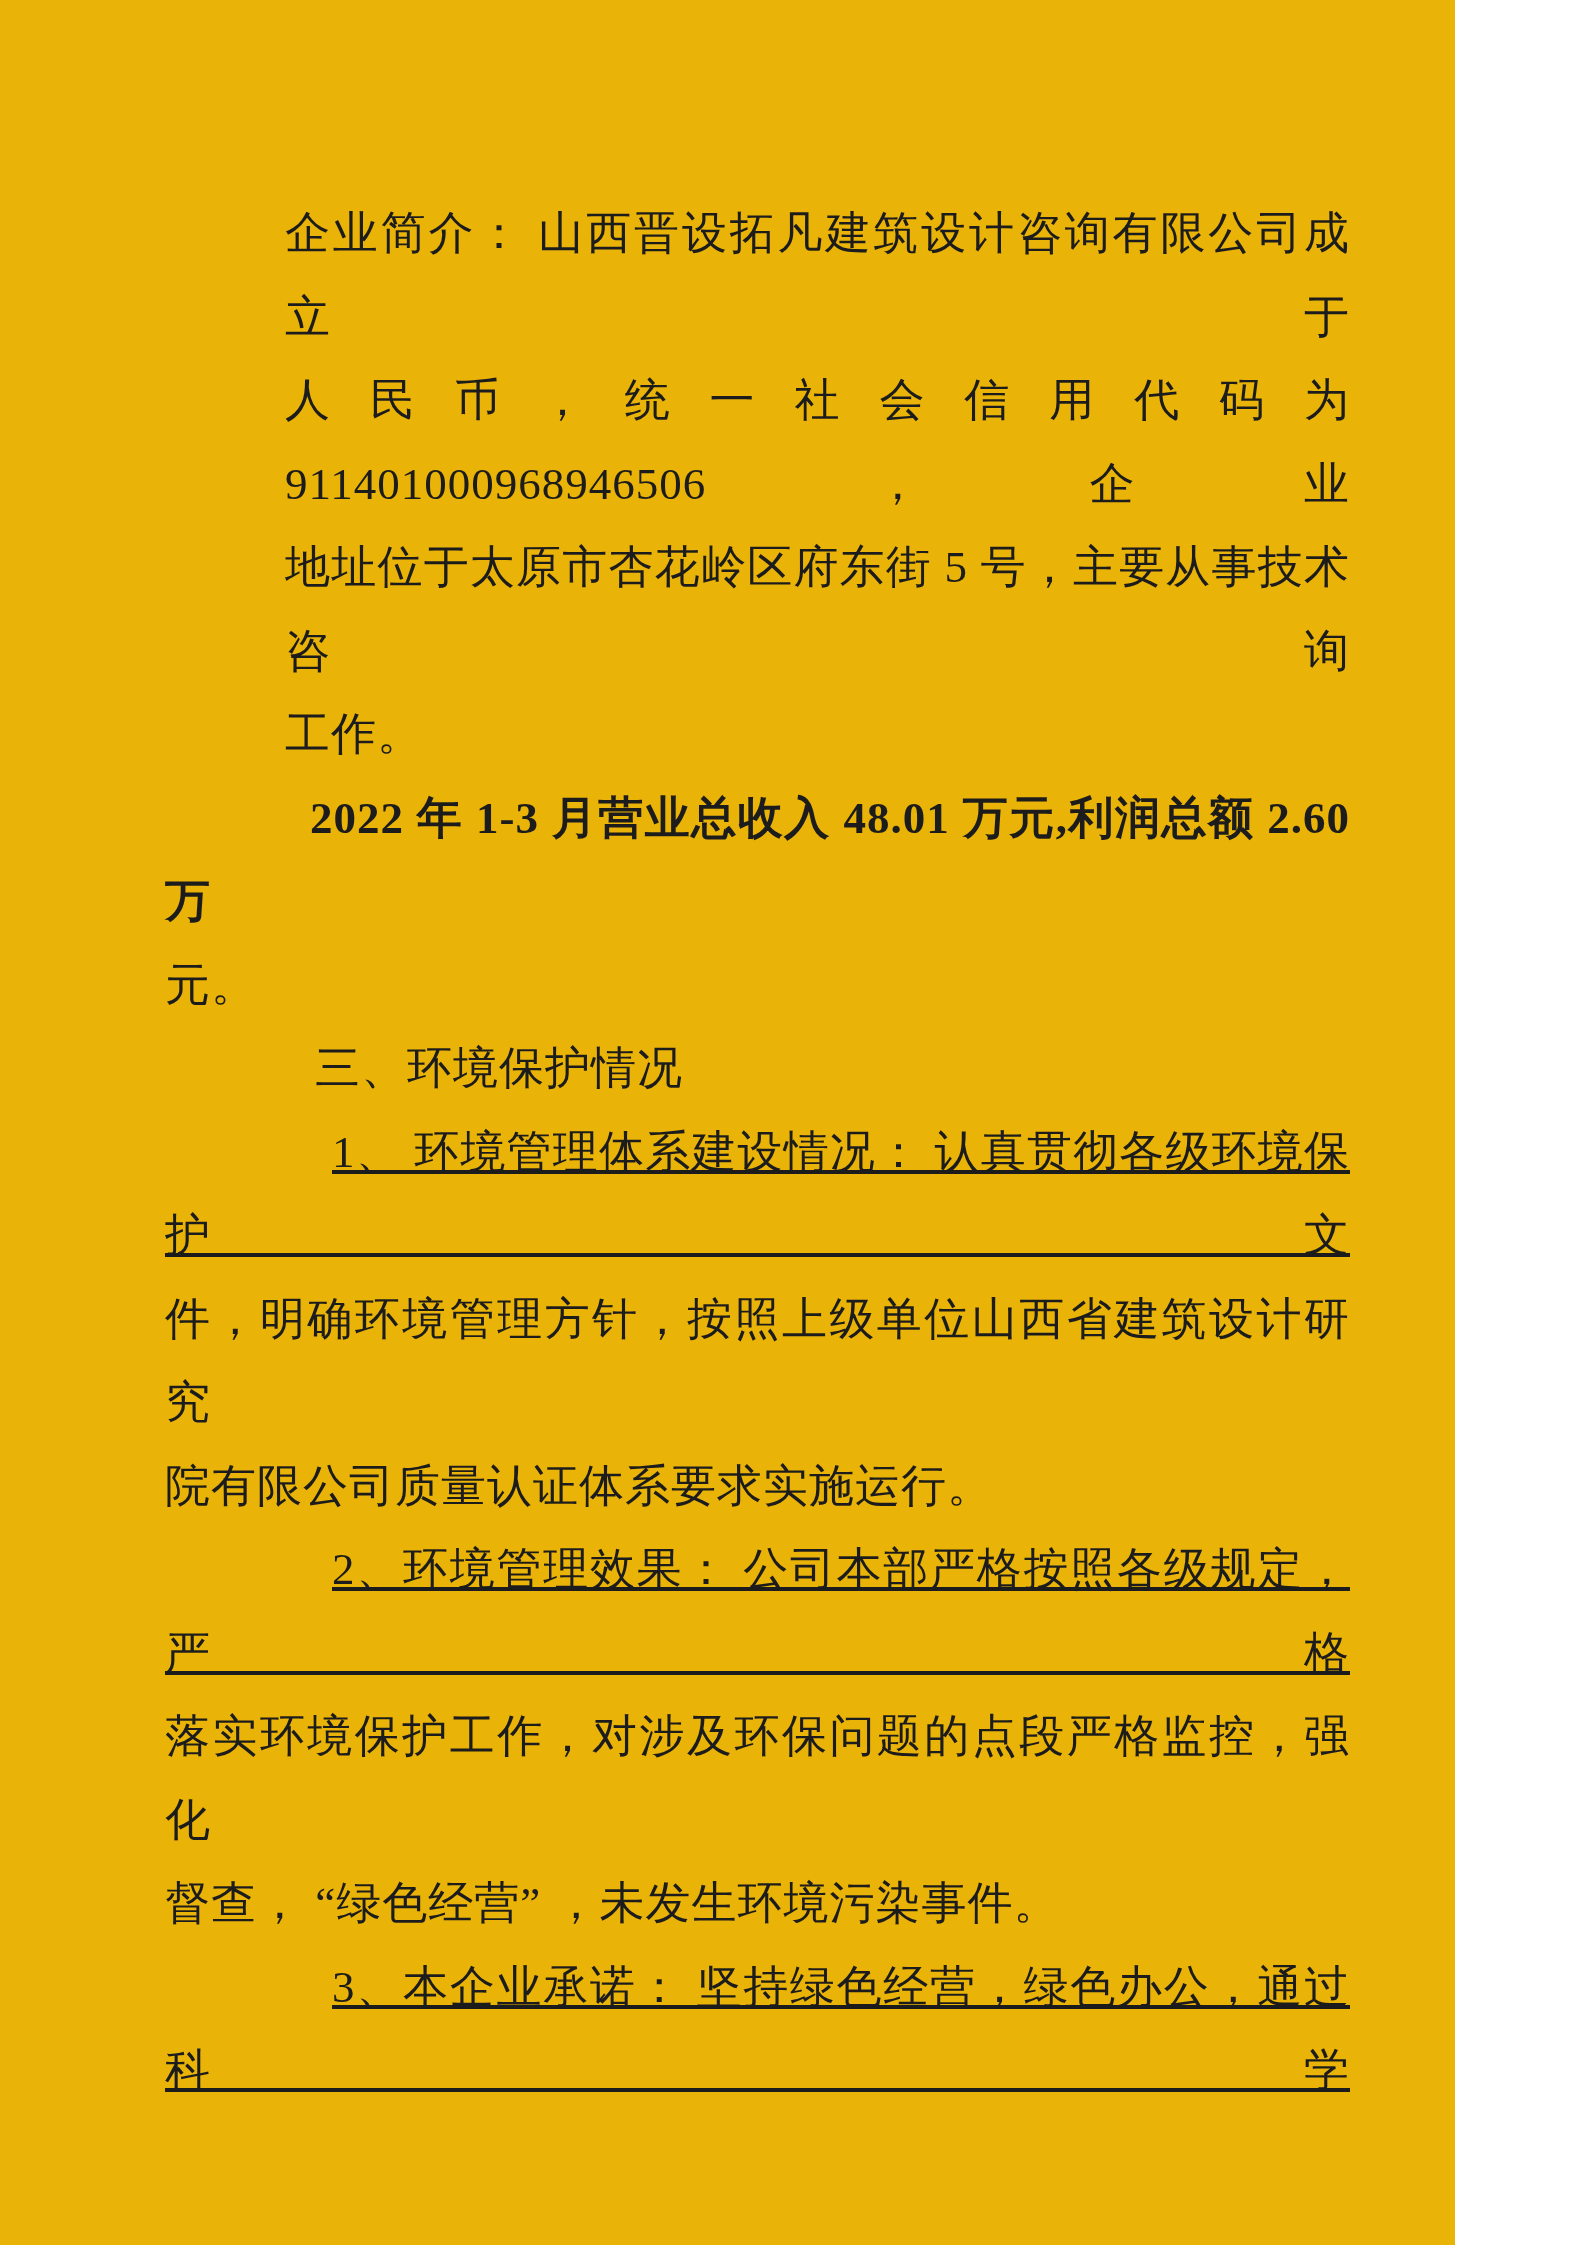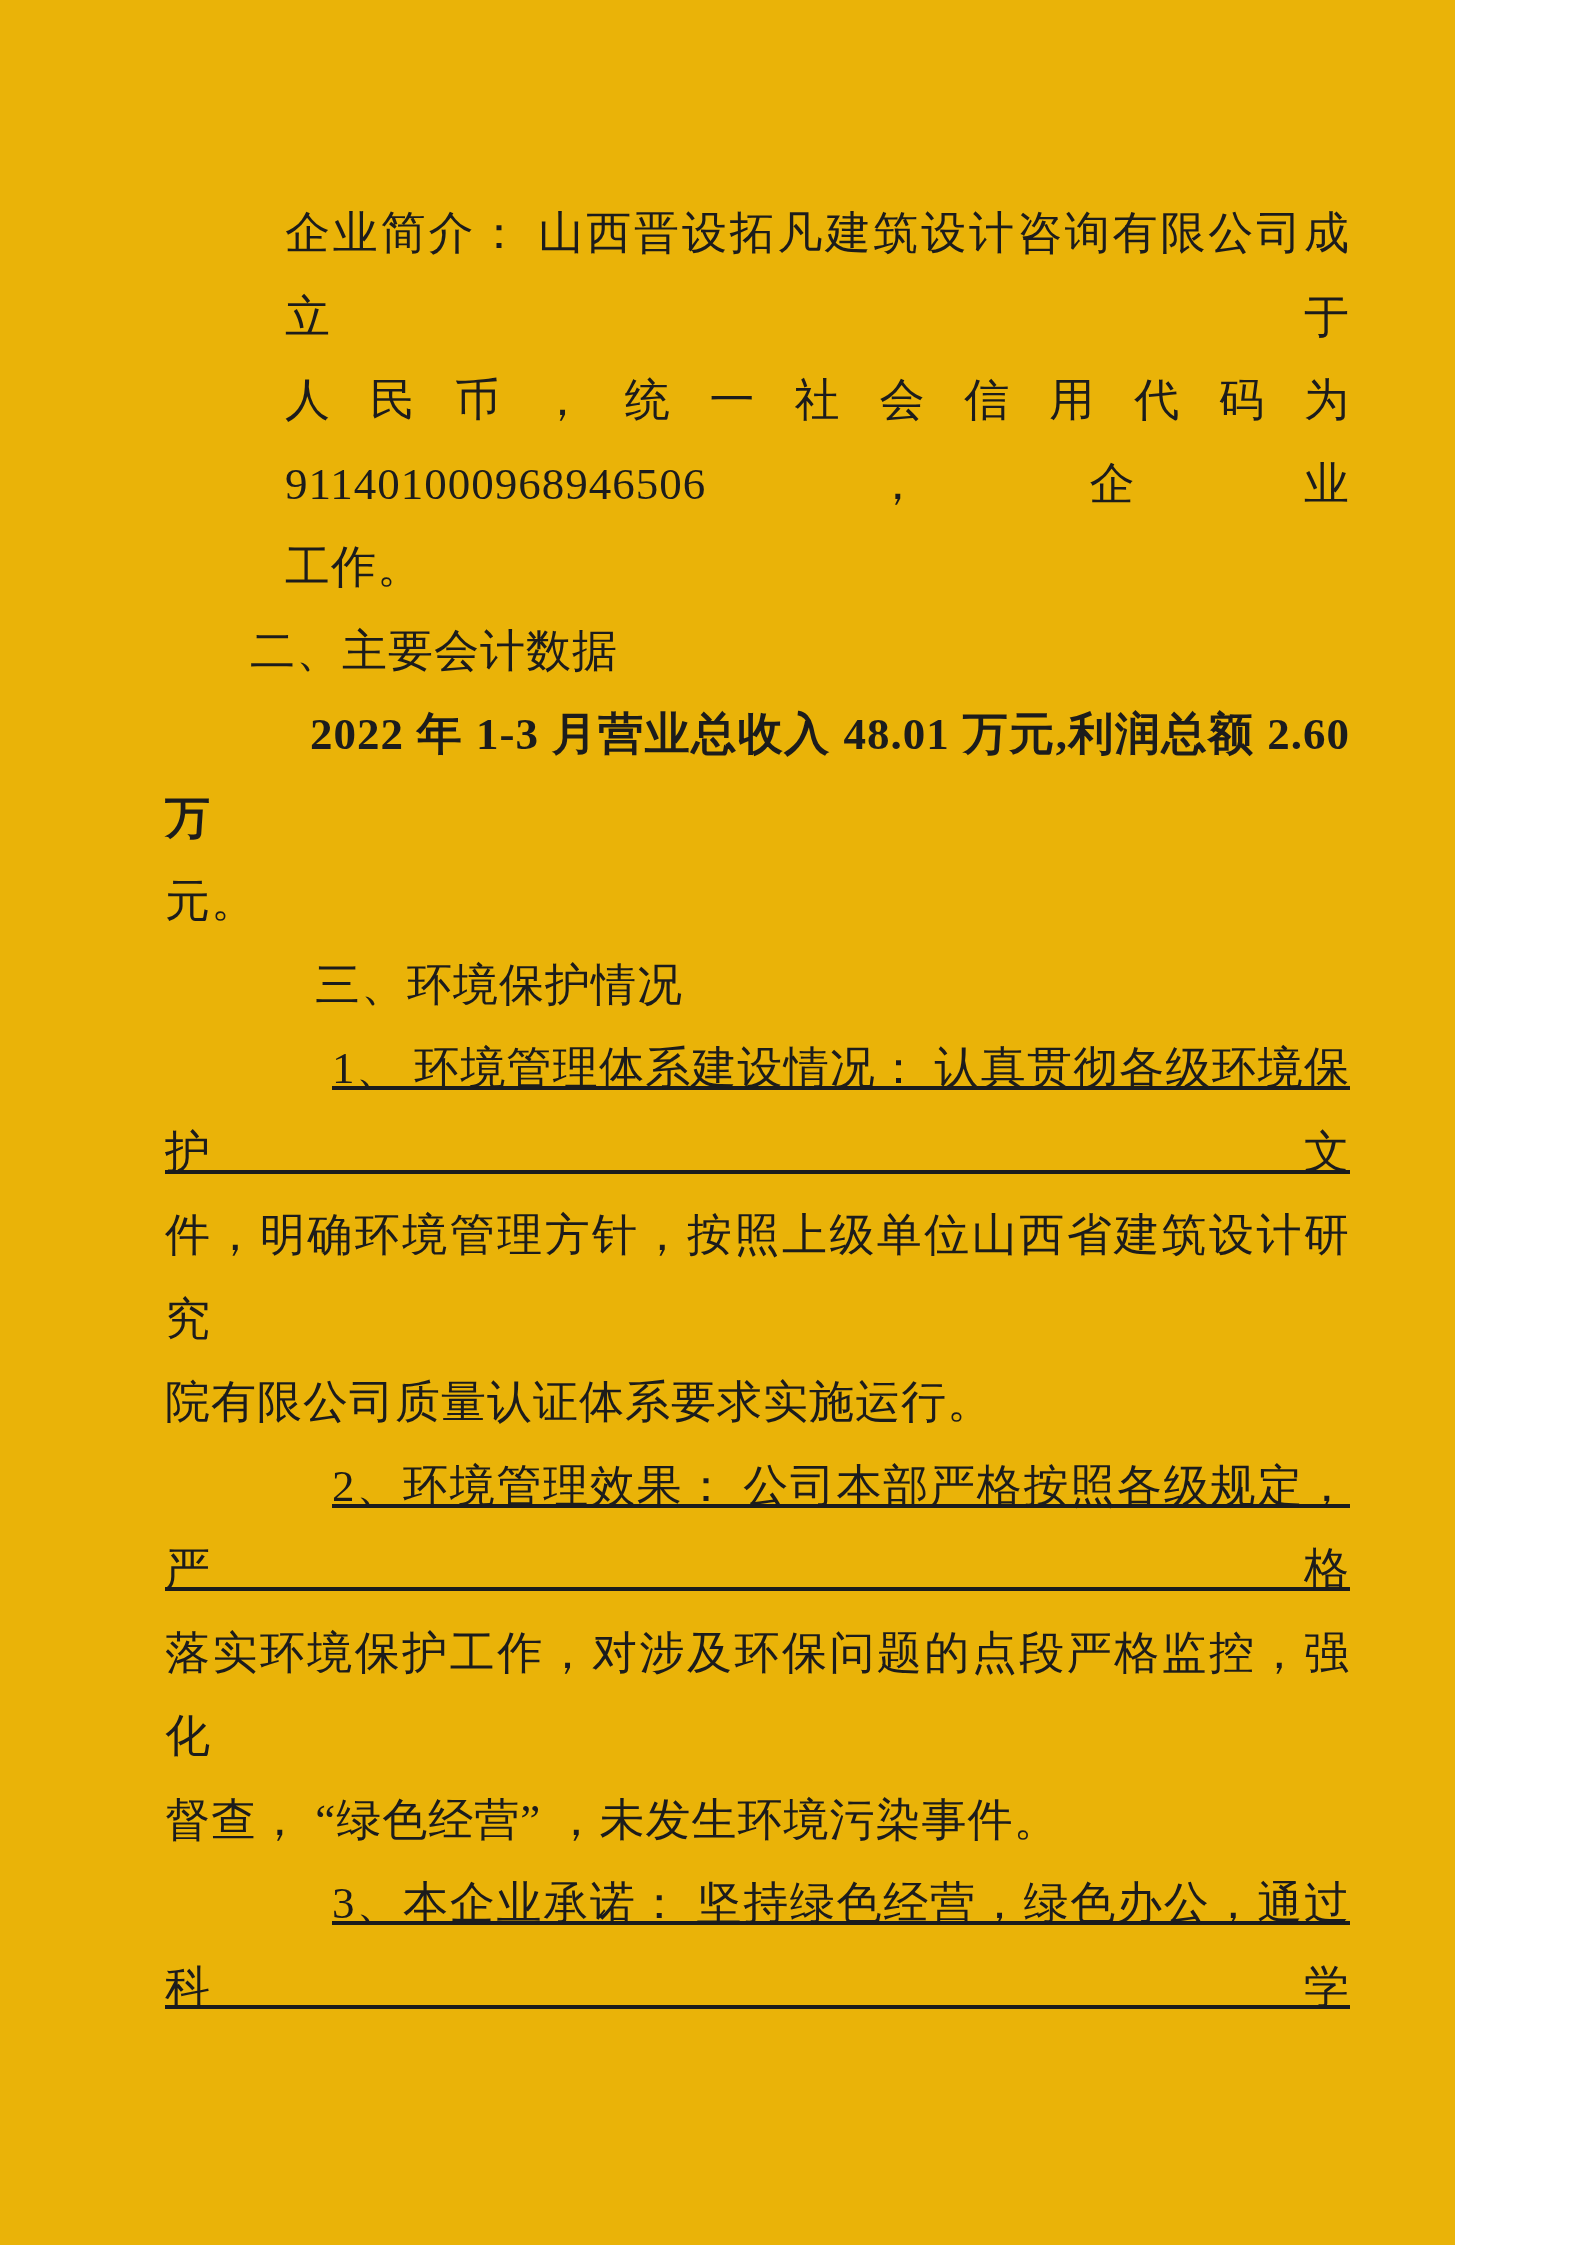--- a/index.html
+++ b/index.html
@@ -33,23 +33,23 @@
   .first167{text-indent:167px;text-decoration:underline;}
 </style>
 </head>
 <body>
 
 <div class="page">
   <div class="content">
 
     <div class="line p1 fill">企业简介： 山西晋设拓凡建筑设计咨询有限公司成立于</div>
     <div class="line p1 fill">人民币，统一社会信用代码为 911401000968946506，企业</div>
+    <div class="line p1 fill">地址位于太原市杏花岭区府东街 5 号，主要从事技术咨询</div>
     <div class="line p1">工作。</div>
 
-    <div class="line ind85">二、主要会计数据</div>
     <div class="line first145 fill">2022 年 1-3 月营业总收入 48.01 万元,利润总额 2.60 万</div>
     <div class="line">元。</div>
 
     <div class="line ind150">三、环境保护情况</div>
 
     <div class="line first167 fill">1、 环境管理体系建设情况： 认真贯彻各级环境保护文</div>
     <div class="line fill">件，明确环境管理方针，按照上级单位山西省建筑设计研究</div>
     <div class="line">院有限公司质量认证体系要求实施运行。</div>
 
     <div class="line first167 fill">2、环境管理效果： 公司本部严格按照各级规定，严格</div>

